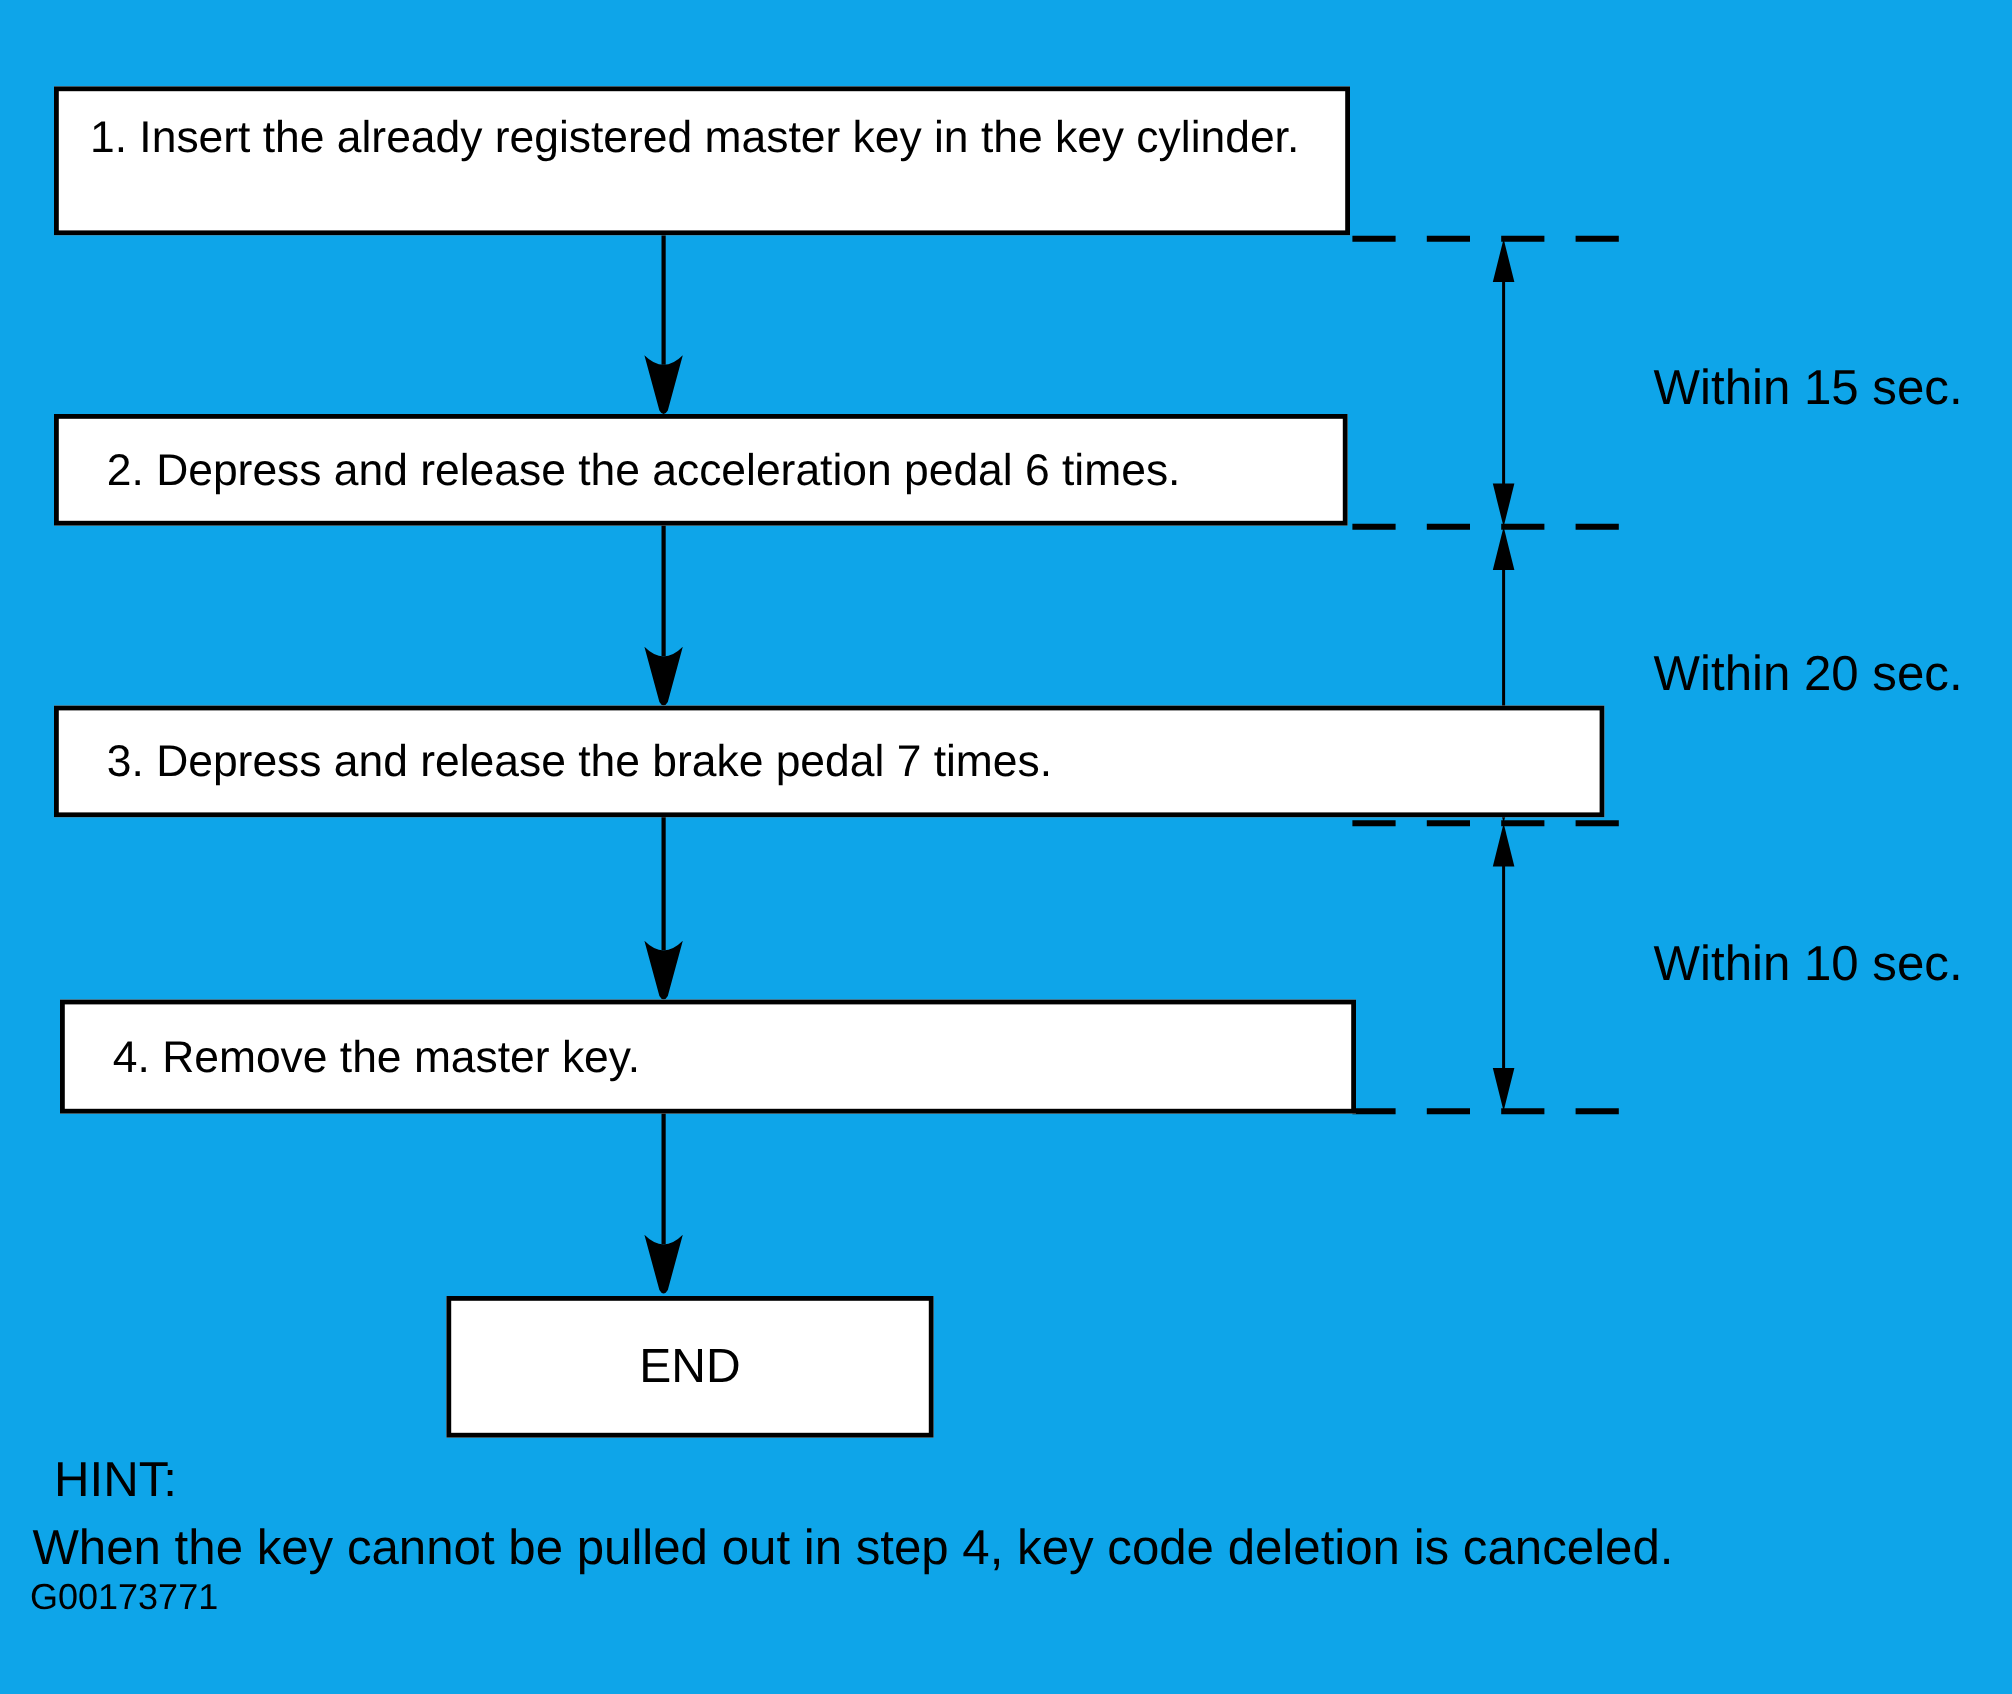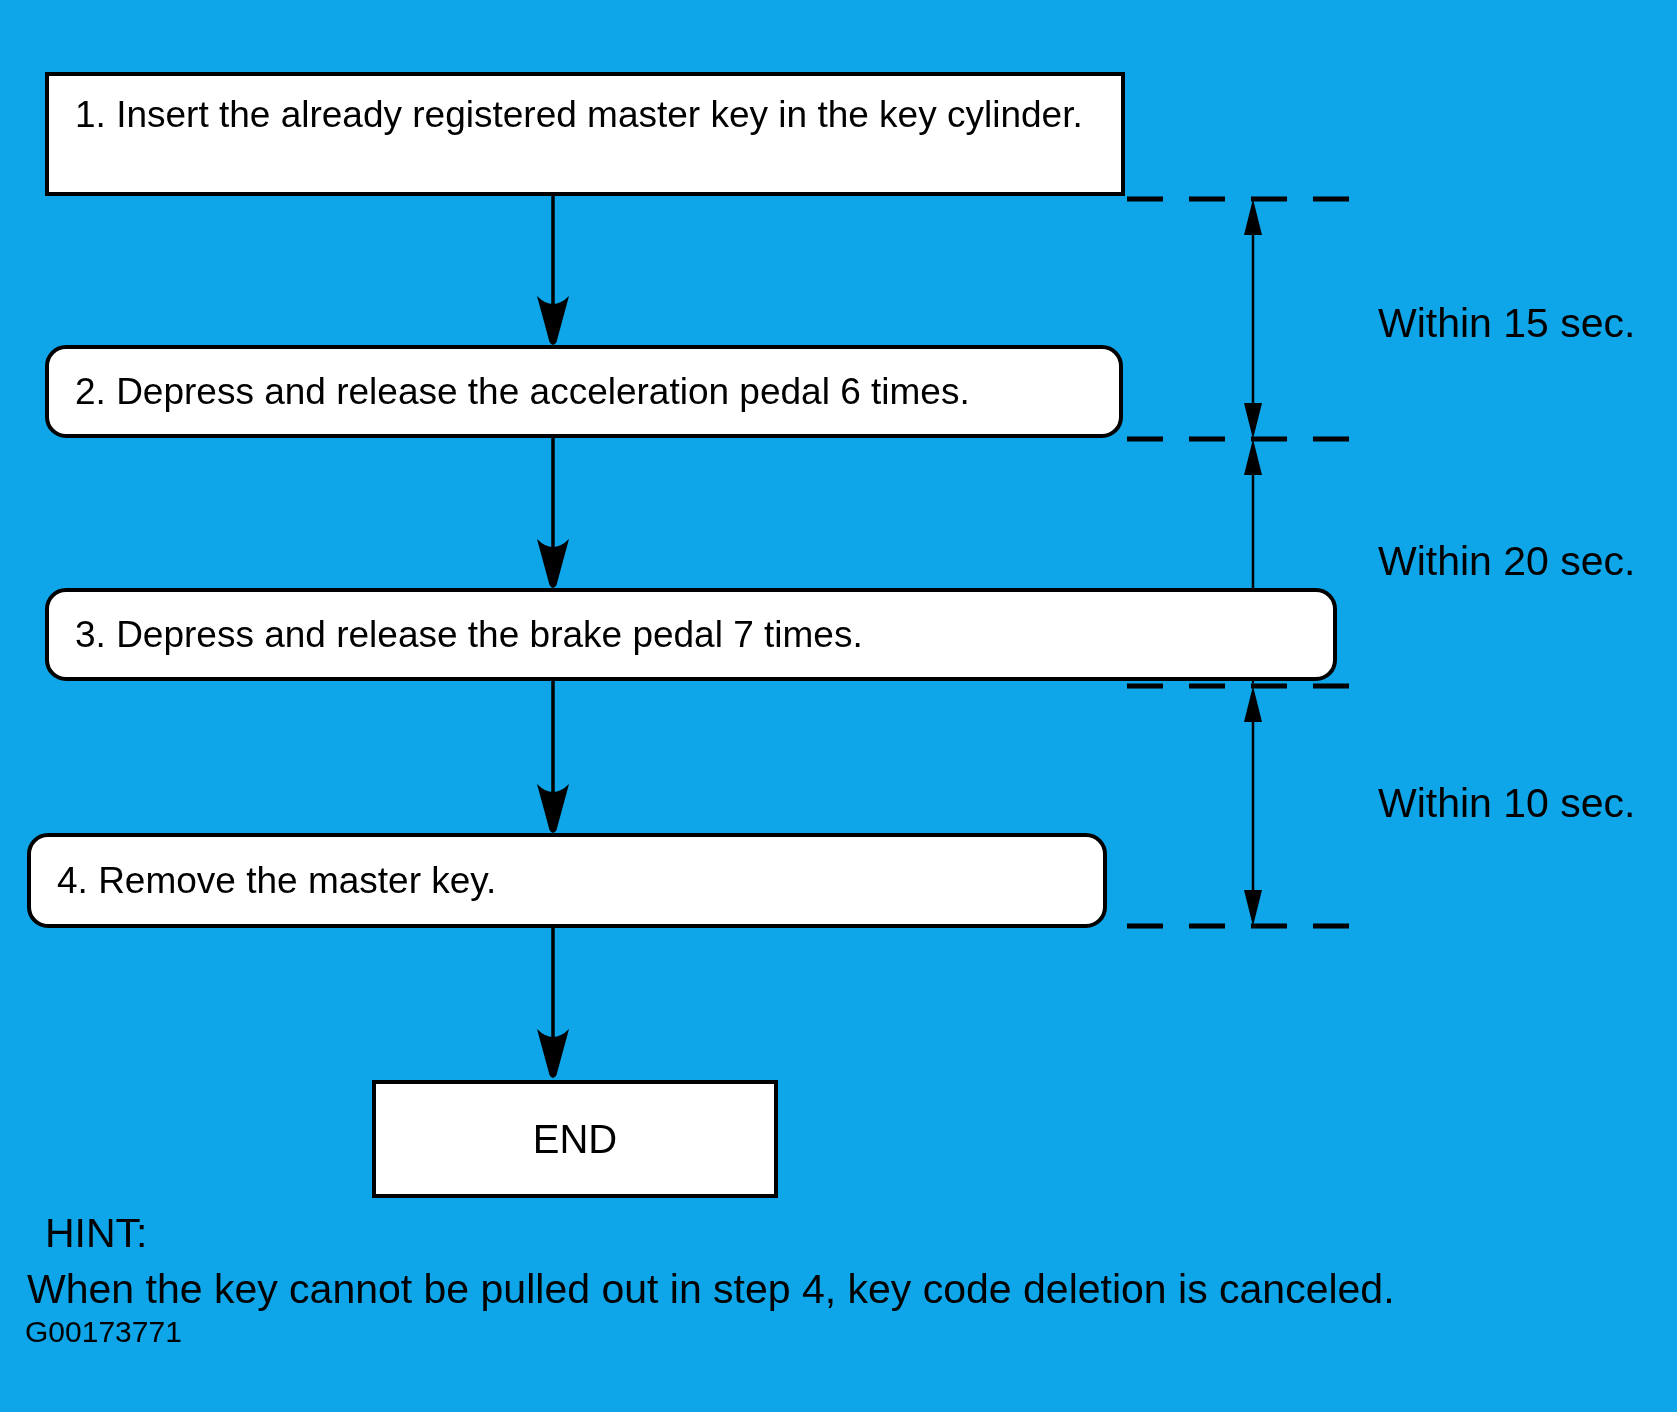--- a/index.html
+++ b/index.html
@@ -18,23 +18,22 @@
     border: 4px solid #000000;
     background: #ffffff;
     font-size: 37px;
     line-height: 55px;
     color: #000000;
   }
   .step-box.multiline { padding: 11px 28px 0 26px; }
   .step-box.singleline {
     display: flex;
     align-items: center;
-    padding-left: 26px;
+    padding-left: 40px;
     padding-right: 20px;
-    border-radius: 21px;
   }
   .end-box {
     position: absolute;
     box-sizing: border-box;
     border: 4px solid #000000;
     background: #ffffff;
     display: flex;
     flex-direction: column;
     align-items: center;
     justify-content: center;
@@ -131,21 +130,21 @@
   </div>
 
   <div class="step-box singleline" style="left:45px; top:345px; width:1078px; height:93px;">
     <span>2. Depress and release the acceleration pedal 6 times.</span>
   </div>
 
   <div class="step-box singleline" style="left:45px; top:588px; width:1292px; height:93px;">
     <span>3. Depress and release the brake pedal 7 times.</span>
   </div>
 
-  <div class="step-box singleline" style="left:27px; top:833px; width:1080px; height:95px;">
+  <div class="step-box singleline" style="left:50px; top:833px; width:1080px; height:95px;">
     <span>4. Remove the master key.</span>
   </div>
 
   <div class="end-box" style="left:372px; top:1080px; width:406px; height:118px;">
     <div>END</div>
   </div>
 
   <div class="duration-label" style="left:1378px; top:301px;">Within 15 sec.</div>
   <div class="duration-label" style="left:1378px; top:539px;">Within 20 sec.</div>
   <div class="duration-label" style="left:1378px; top:781px;">Within 10 sec.</div>

